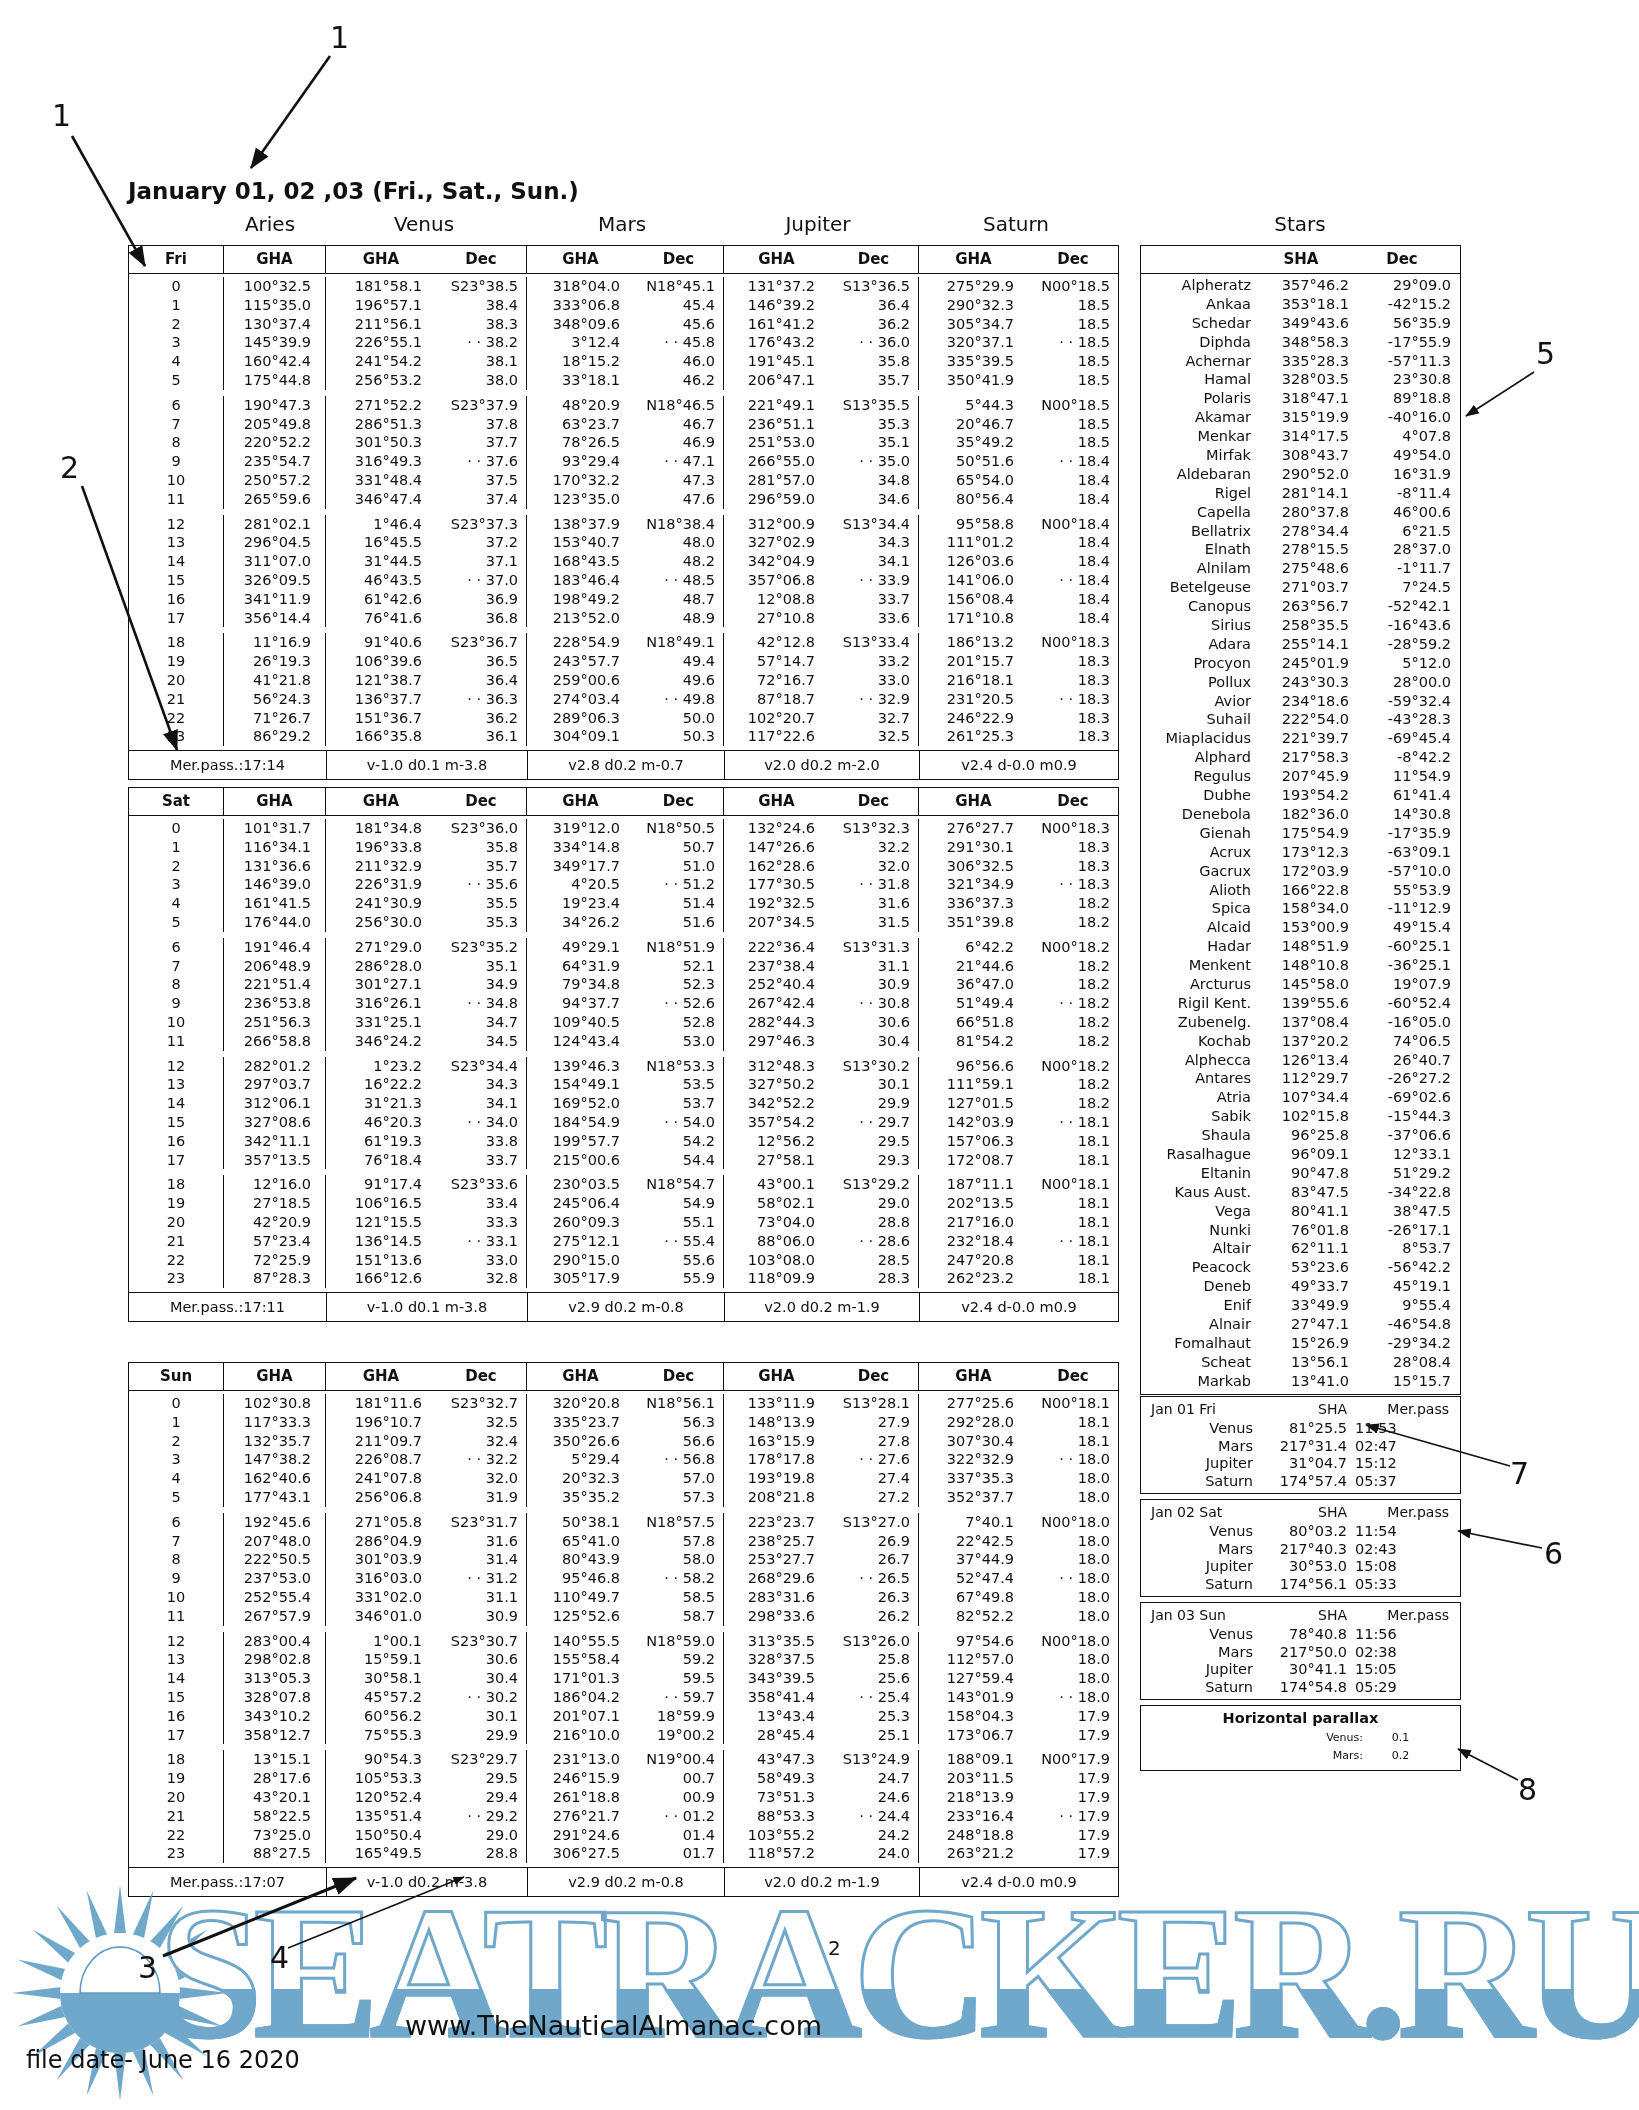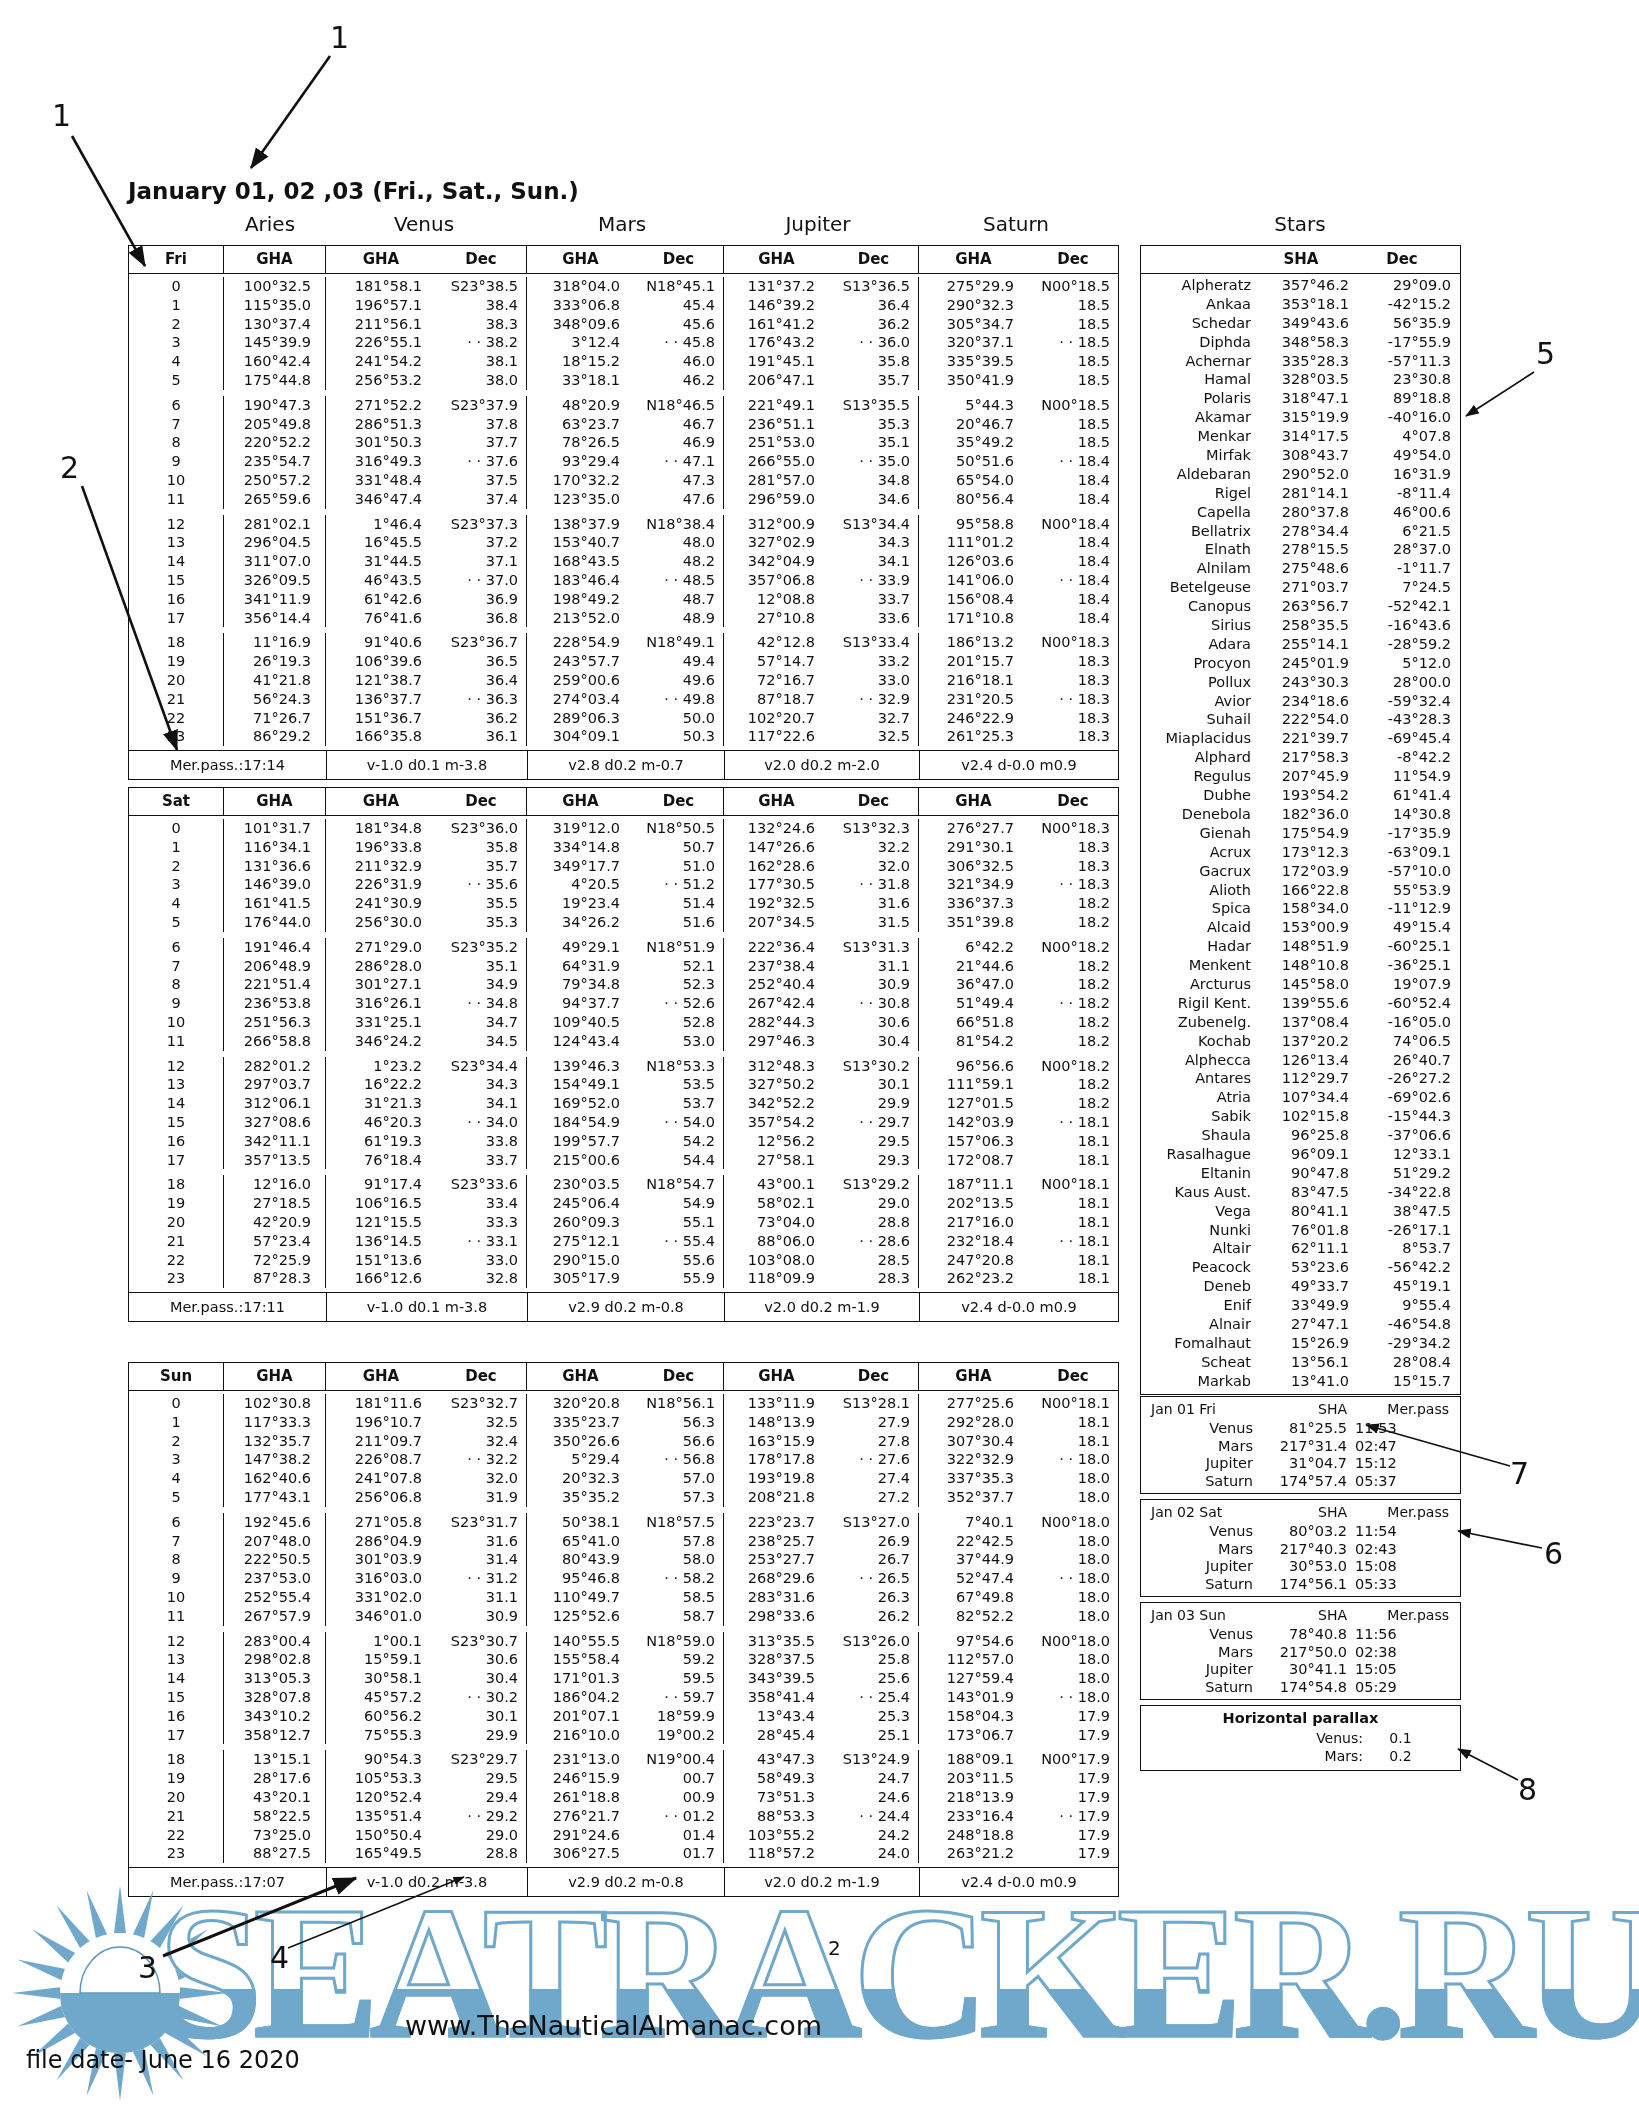--- a/index.html
+++ b/index.html
@@ -43,21 +43,21 @@
          font-weight:normal;font-size:14px;}
   .pt{text-align:left;padding-left:10px;white-space:nowrap;}
   .prow{display:grid;grid-template-columns:118px 96px 102px;height:17.6px;line-height:17.6px;font-size:14.5px;}
   .pn{text-align:right;padding-right:6px;}
   .pv{text-align:right;padding-right:8px;}
   .pm{padding-right:8px;}
   .phead .pv,.phead .pm{text-align:right;padding-right:8px;}
   
   #hp-box{left:1140px;top:1705px;width:319px;border:1.5px solid #111;background:#fff;padding:2px 0 5px 0;}
   #hp-title{height:21px;line-height:21px;font-weight:bold;font-size:14.5px;text-align:center;}
-  .hrow{display:grid;grid-template-columns:226px 93px;height:18px;line-height:18px;font-size:14px;}
+  .hrow{display:grid;grid-template-columns:226px 93px;height:18px;line-height:18px;font-size:11px;}
   .hl{text-align:right;padding-right:4px;}
   .hv{text-align:center;padding-right:26px;}
   
   .anno{font-size:30px;color:#111;z-index:51;}
   #arrows{left:0;top:0;z-index:50;pointer-events:none;}
   
   #watermark{left:158px;top:1858px;height:230px;line-height:230px;white-space:nowrap;z-index:40;
      font-family:"Liberation Serif","DejaVu Serif",serif;font-weight:bold;font-size:188px;letter-spacing:-9px;
      color:transparent;-webkit-text-stroke:3px #6fa8cb;
      background:linear-gradient(to bottom,#ffffff 0%,#ffffff 57%,#6fa8cb 57%,#6fa8cb 100%);

